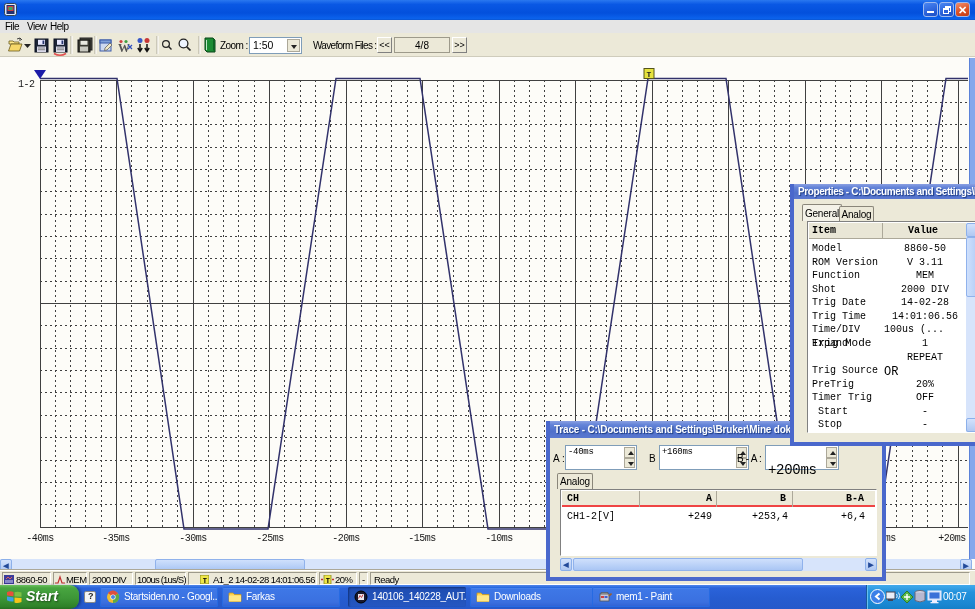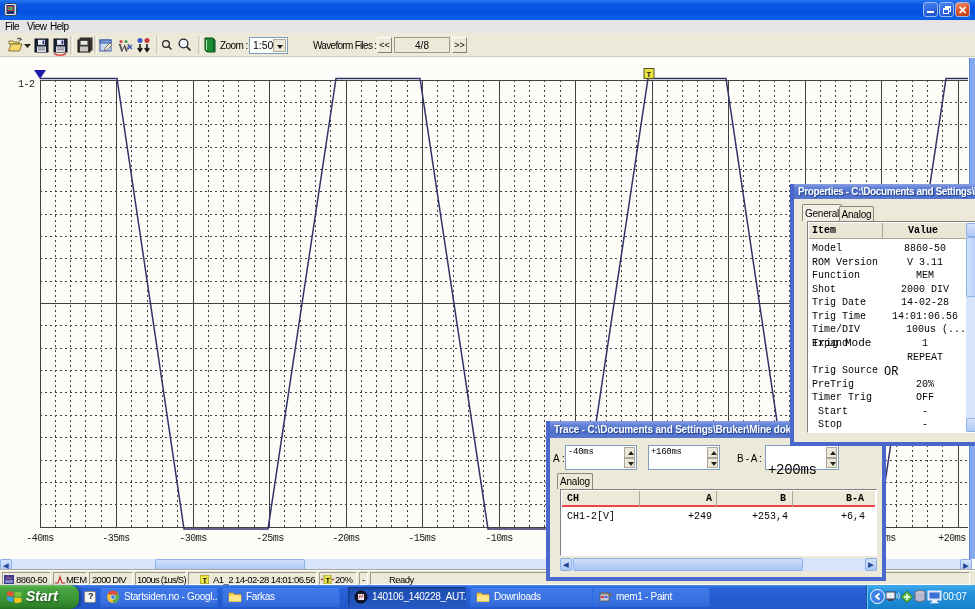--- a/index.html
+++ b/index.html
@@ -128,21 +128,21 @@
         </g>
         <line x1="199" y1="3" x2="199" y2="21" stroke="#aca899"></line>
         <line x1="200" y1="3" x2="200" y2="21" stroke="#ffffff"></line>
         <g transform="translate(204,4)">
           <path d="M1,1 h8 l2,2 v12 h-8 l-2,-2 z" fill="#1c8c34" stroke="#0a4418"></path>
           <path d="M9,1 l2,2 v12 l-2,-2 z" fill="#0e6424"></path>
           <line x1="2.5" y1="3" x2="2.5" y2="13" stroke="#bfe8c8" stroke-width="1"></line>
         </g>
       </svg></div>
   <div class="tblab" style="left:220px">Zoom :</div>
-  <div class="abs" style="left:249px;top:4px;width:39px;height:17px;background:#fff;border:1px solid #7f9db9;font-size:10.5px;padding:1px 0 8px 3px">1:50
+  <div class="abs" style="left:249px;top:4px;width:53px;height:17px;background:#fff;border:1px solid #7f9db9;font-size:10.5px;padding:1px 0 8px 3px">1:50
     <div class="abs" style="right:1px;top:1px;width:13px;height:13px;background:#ece9d8;border:1px solid #aca899">
       <div class="arr" style="left:2.5px;top:5px;border-top:4px solid #222"></div>
       </div>
   </div>
   <div class="tblab" style="left:313px;letter-spacing:-0.7px">Waveform Files :</div>
   <div class="abs" style="left:377px;top:4px;width:15px;height:16px;background:#ece9d8;border:1px solid;border-color:#fff #808080 #808080 #fff;font-size:9px;text-align:center;line-height:14px">&lt;&lt;</div>
   <div class="abs" style="left:394px;top:4px;width:56px;height:16px;background:#ece9d8;border:1px solid #9d9a8b;font-size:10px;text-align:center;line-height:15px">4/8</div>
   <div class="abs" style="left:452px;top:4px;width:15px;height:16px;background:#ece9d8;border:1px solid;border-color:#fff #808080 #808080 #fff;font-size:9px;text-align:center;line-height:14px">&gt;&gt;</div>
 </div>
 <div class="abs" style="left:0;top:58px;width:975px;height:501px;background:#fdfcf8"><svg id="plot" width="975" height="501" viewBox="0 0 975 501">
@@ -270,39 +270,39 @@
 <div class="sp" style="left:188px;width:129px"><svg class="abs" style="left:11px;top:2px" width="9" height="9">
         <rect width="9" height="9" fill="#efe748" stroke="#888820" stroke-width="1"></rect>
         <text x="4.5" y="7.5" text-anchor="middle" style="font:bold 7px Liberation Mono">T</text>
       </svg><span style="margin-left:24px">A1_2 14-02-28 14:01:06.56</span></div>
 <div class="sp" style="left:319px;width:38px"><svg class="abs" style="left:1px;top:2px" width="13" height="9">
         <rect x="3" width="7" height="9" fill="#efe748" stroke="#888820" stroke-width="0.8"></rect>
         <text x="6.5" y="7.5" text-anchor="middle" style="font:bold 7px Liberation Mono">T</text>
         <path d="M0,4.5 h2 M11,4.5 h2" stroke="#c03030" stroke-width="1.5"></path>
       </svg><span style="margin-left:15px">20%</span></div>
 <div class="sp" style="left:359px;width:9px"><span style="margin-left:2px">-</span></div>
-<div class="sp" style="left:370px;width:600px"><span style="margin-left:18px">Ready</span></div>
+<div class="sp" style="left:370px;width:600px"><span style="margin-left:3px">Ready</span></div>
 </div>
 
 <div class="win" style="left:546px;top:421px;width:340px;height:160px">
   <div class="wtitle" style="background:linear-gradient(180deg,#8aa0e2 0%,#6484d8 22%,#5070ca 60%,#5a78d0 100%);height:17px;padding-top:3px">Trace - C:\Documents and Settings\Bruker\Mine dokum</div>
   <div class="abs" style="left:3px;top:32px;font-size:10px">A :</div>
   <div class="field" style="left:15px;top:24px;width:72px;height:25px">
     <div class="mono abs" style="left:2px;top:1px;font-size:9px;letter-spacing:-0.3px">-40ms</div>
     <div class="spincol">
         <div class="spinb" style="top:0">
           <div class="arr" style="top:3px;border-bottom:4px solid #222"></div>
         </div>
     <div class="spinb" style="top:50%">
           <div class="arr" style="top:3px;border-top:4px solid #222"></div>
         </div>
       </div>
   </div>
   <div class="abs" style="left:99px;top:32px;font-size:10px">B :</div>
-  <div class="field" style="left:98px;top:24px;width:72px;height:25px">
+  <div class="field" style="left:109px;top:24px;width:90px;height:25px">
     <div class="mono abs" style="left:2px;top:1px;font-size:9px;letter-spacing:-0.3px">+160ms</div>
     <div class="spincol">
         <div class="spinb" style="top:0">
           <div class="arr" style="top:3px;border-bottom:4px solid #222"></div>
         </div>
     <div class="spinb" style="top:50%">
           <div class="arr" style="top:3px;border-top:4px solid #222"></div>
         </div>
       </div>
   </div>
@@ -358,21 +358,21 @@
         <div class="mono abs" style="left:76px;top:17.6px;width:82px;text-align:center;font-size:10px">V 3.11</div>
         <div class="mono abs" style="left:4px;top:31.1px;font-size:10px;white-space:pre">Function</div>
         <div class="mono abs" style="left:76px;top:31.1px;width:82px;text-align:center;font-size:10px">MEM</div>
         <div class="mono abs" style="left:4px;top:44.7px;font-size:10px;white-space:pre">Shot</div>
         <div class="mono abs" style="left:76px;top:44.7px;width:82px;text-align:center;font-size:10px">2000 DIV</div>
         <div class="mono abs" style="left:4px;top:58.3px;font-size:10px;white-space:pre">Trig Date</div>
         <div class="mono abs" style="left:76px;top:58.3px;width:82px;text-align:center;font-size:10px">14-02-28</div>
         <div class="mono abs" style="left:4px;top:71.8px;font-size:10px;white-space:pre">Trig Time</div>
         <div class="mono abs" style="left:76px;top:71.8px;width:82px;text-align:center;font-size:10px">14:01:06.56</div>
         <div class="mono abs" style="left:4px;top:85.4px;font-size:10px;white-space:pre">Time/DIV</div>
-        <div class="mono abs" style="left:76px;top:85.4px;width:82px;text-align:right;font-size:10px">100us (...</div>
+        <div class="mono abs" style="left:76px;top:85.4px;width:82px;text-align:left;font-size:10px">100us (...</div>
         <div class="mono abs" style="left:4px;top:99.0px;font-size:10px;white-space:pre">Expand</div>
         <div class="mono abs" style="left:76px;top:99.0px;width:82px;text-align:center;font-size:10px">1</div>
         <div class="mono abs" style="left:4px;top:98px;font-size:11px;white-space:pre">Trig Mode</div>
         <div class="mono abs" style="left:76px;top:112.6px;width:82px;text-align:center;font-size:10px">REPEAT</div>
         <div class="mono abs" style="left:4px;top:126.1px;font-size:10px;white-space:pre">Trig Source</div>
         <div class="mono abs" style="left:76px;top:126.1px;width:82px;font-size:12px">OR</div>
         <div class="mono abs" style="left:4px;top:139.7px;font-size:10px;white-space:pre">PreTrig</div>
         <div class="mono abs" style="left:76px;top:139.7px;width:82px;text-align:center;font-size:10px">20%</div>
         <div class="mono abs" style="left:4px;top:153.3px;font-size:10px;white-space:pre">Timer Trig</div>
         <div class="mono abs" style="left:76px;top:153.3px;width:82px;text-align:center;font-size:10px">OFF</div>

